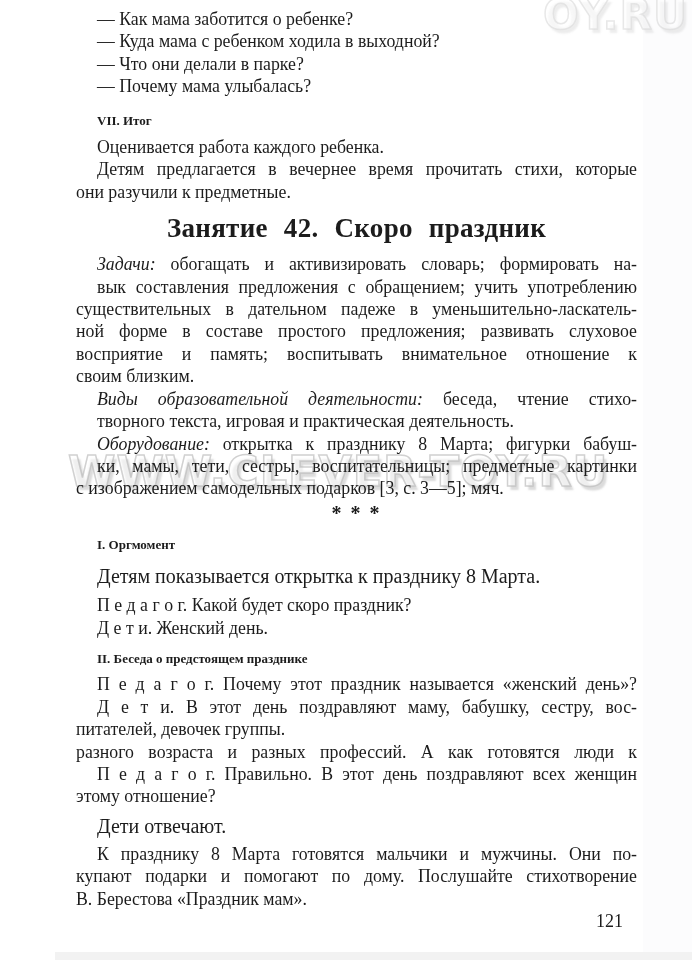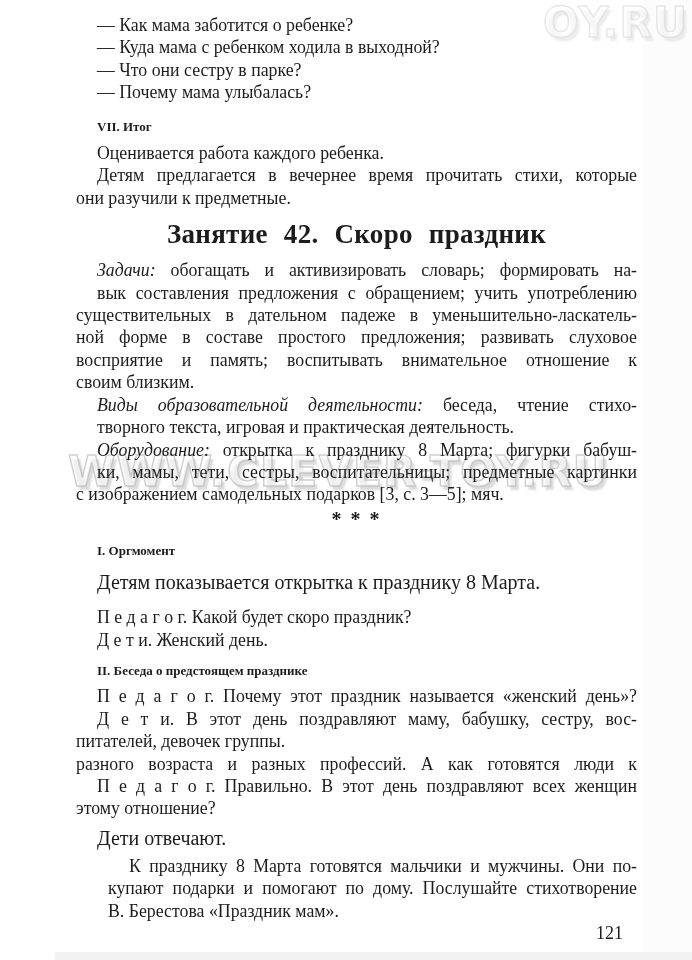--- a/index.html
+++ b/index.html
@@ -30,68 +30,68 @@
     font-weight:bold;
     color:rgba(255,255,255,0.55);
     -webkit-text-stroke:1.5px rgba(185,185,185,0.65);
     text-shadow:3px 4px 2px rgba(165,165,165,0.40);
     letter-spacing:1px;
     white-space:nowrap;
     pointer-events:none;
     z-index:0;
   }
   .wm-main{left:68px;top:460px;font-size:43px;}
-  .wm-corner{right:4px;top:12px;font-size:42px;opacity:0.5;text-align:center;}
+  .wm-corner{right:4px;top:4px;font-size:42px;opacity:0.5;text-align:center;}
 
   .text-col{
     position:relative;z-index:1;
-    padding:14px 55px 0 76px; 
+    padding:8px 55px 0 76px; 
   }
   .line{text-align:justify;}
   .jl{text-align-last:justify;}
   .ll{text-align-last:left;}
   .first{text-indent:21px;}
   .plain .line{text-align:left !important;text-align-last:left !important;text-indent:21px;}
 
   .h-sec{font-weight:bold;font-size:13px;margin-left:21px;}
   .h-vii{margin-top:12px;}
   .p-single{margin-top:4px;text-indent:21px;}
   .title{
     margin-top:10px;
     font-size:27px;line-height:30px;font-weight:bold;
     text-align:center;word-spacing:9px;letter-spacing:0.3px;
   }
   .para-tasks{margin-top:10px;}
   .lead{font-style:italic;}
   .stars{margin-top:2px;line-height:22px;text-align:center;font-weight:bold;font-size:20px;letter-spacing:2px;}
   .h-i{margin-top:10px;}
   .stage{margin-top:10px;font-size:20px;line-height:20px;text-indent:21px;}
-  .dialog1{margin-top:14px;}
+  .dialog1{margin-top:8px;}
   .h-ii{margin-top:9px;}
   .d-a{margin-top:3px;}
   .stage2{margin-top:8px;}
-  .closing{margin-top:7px;margin-left:32px;}
+  .closing{margin-top:7px;}
   .pagenum{text-align:right;padding-right:14px;font-size:18px;}
 </style>
 </head>
 <body>
 
 <div id="page">
 
   <div class="edge-tint"></div>
 
   <div class="watermark wm-corner">OY.RU</div>
   <div class="watermark wm-main">WWW.CLEVER-TOY.RU</div>
 
   <div class="text-col">
 
     <div class="plain">
         <div class="line first jl">— Как мама заботится о ребенке?</div>
         <div class="line jl">— Куда мама с ребенком ходила в выходной?</div>
-        <div class="line jl">— Что они сестру в парке?</div>
+        <div class="line jl">— Что они делали в парке?</div>
         <div class="line ll">— Почему мама улыбалась?</div>
       </div>
 
     <div class="h-sec h-vii">VII. Итог</div>
 
     <div class="p-single">Оценивается работа каждого ребенка.</div>
 
     <div>
         <div class="line first jl">Детям предлагается в вечернее время прочитать стихи, которые</div>
         <div class="line ll">они разучили к предметные.</div>

